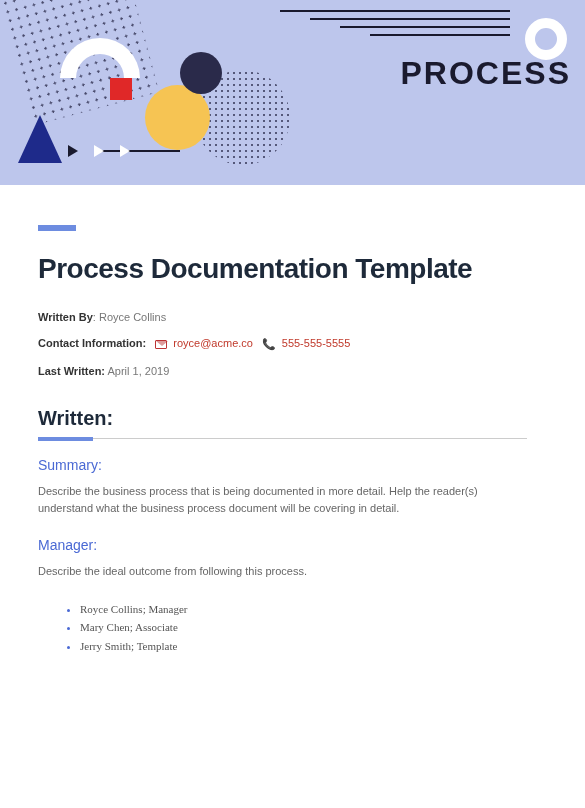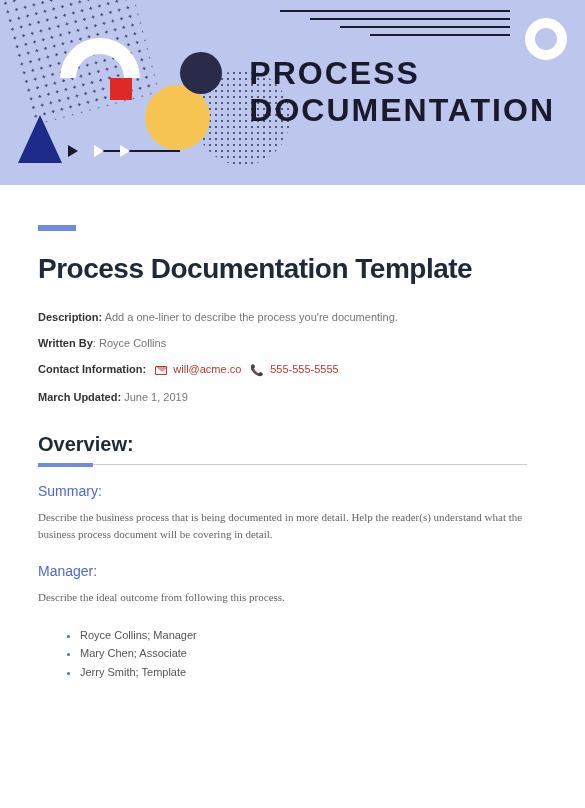--- a/index.html
+++ b/index.html
@@ -13,21 +13,21 @@
   }
   .banner {
     width: 100%;
     height: 185px;
     background: #bdc6ec;
     position: relative;
     overflow: hidden;
   }
   .banner-title {
     position: absolute;
-    right: 30px;
+    right: 14px;
     top: 55px;
     text-align: left;
     font-family: Arial, Helvetica, sans-serif;
   }
   .banner-title .line1, .banner-title .line2 {
     font-size: 32px;
     font-weight: 900;
     letter-spacing: 2px;
     color: #1a1a2e;
     line-height: 1.15;
@@ -97,23 +97,23 @@
   }
   .rule-line {
     height:1px; background:#ccc; position:relative; margin-bottom:18px;
   }
   .rule-line::before {
     content:""; position:absolute; left:0; top:-1px; width:55px; height:4px; background:#6d8ce0;
   }
   .sub-title {
     font-size: 14px; font-weight: 400; color:#4a69d4; margin-top: 18px; margin-bottom: 10px;
   }
-  .body-text { font-size:11px; color:#666; line-height:1.55; margin-bottom:20px;font-family:Liberation Serif, serif;}
+  .body-text { font-size:11px; color:#666; line-height:1.55; margin-bottom:20px;}
   ul.roles { list-style: disc; padding-left: 42px; }
-  ul.roles li { font-size:11px; color:#555; line-height:1.7; }
+  ul.roles li { font-size:11px; color:#555; line-height:1.7;font-family:Liberation Serif, serif; }
   ul.roles li::marker { color:#4a69d4; }
 </style>
 </head>
 <body>
 
 <div class="banner">
   <div class="dot-grid"></div>
   <div class="dash-lines">
       <div></div>
       <div></div>
@@ -128,49 +128,44 @@
   <div class="navy-circle"></div>
   <div class="blue-tri"></div>
   <div class="hline"></div>
   <div class="play-row">
     <div class="tri"></div>
       <div class="tri w"></div>
       <div class="tri w"></div>
   </div>
   <div class="banner-title">
     <div class="line1">PROCESS</div>
-    <div class="line2">DOCUMENTATION</div>
   </div>
 </div>
 
 <div class="doc">
   <div class="accent-bar"></div>
   <h1 class="doc-title">Process Documentation Template</h1>
 
   <div class="meta-row">
-    <span class="label">Description:</span>
-    <span class="val">Add a one-liner to describe the process you're documenting.</span>
-  </div>
-  <div class="meta-row">
     <span class="label">Written By</span><span class="val">: </span>
     <span class="val">Royce Collins</span>
   </div>
   <div class="meta-row">
     <span class="label">Contact Information:</span>
     <span class="email-icon"></span>
-    <span class="red-text">will@acme.co</span>
+    <span class="red-text">royce@acme.co</span>
     <span class="phone-icon">📞</span>
     <span class="red-text">555-555-5555</span>
   </div>
   <div class="meta-row">
-    <span class="label">March Updated:</span>
-    <span class="val">June 1, 2019</span>
+    <span class="label">Last Written:</span>
+    <span class="val">April 1, 2019</span>
   </div>
 
-  <h2 class="section-title">Overview:</h2>
+  <h2 class="section-title">Written:</h2>
   <div class="rule-line"></div>
 
   <h3 class="sub-title">Summary:</h3>
   <p class="body-text">Describe the business process that is being documented in more detail. Help the reader(s) understand what the business process document will be covering in detail.</p>
 
   <h3 class="sub-title">Manager:</h3>
   <p class="body-text">Describe the ideal outcome from following this process.</p>
 
   <ul class="roles">
     <li>Royce Collins; Manager</li>

